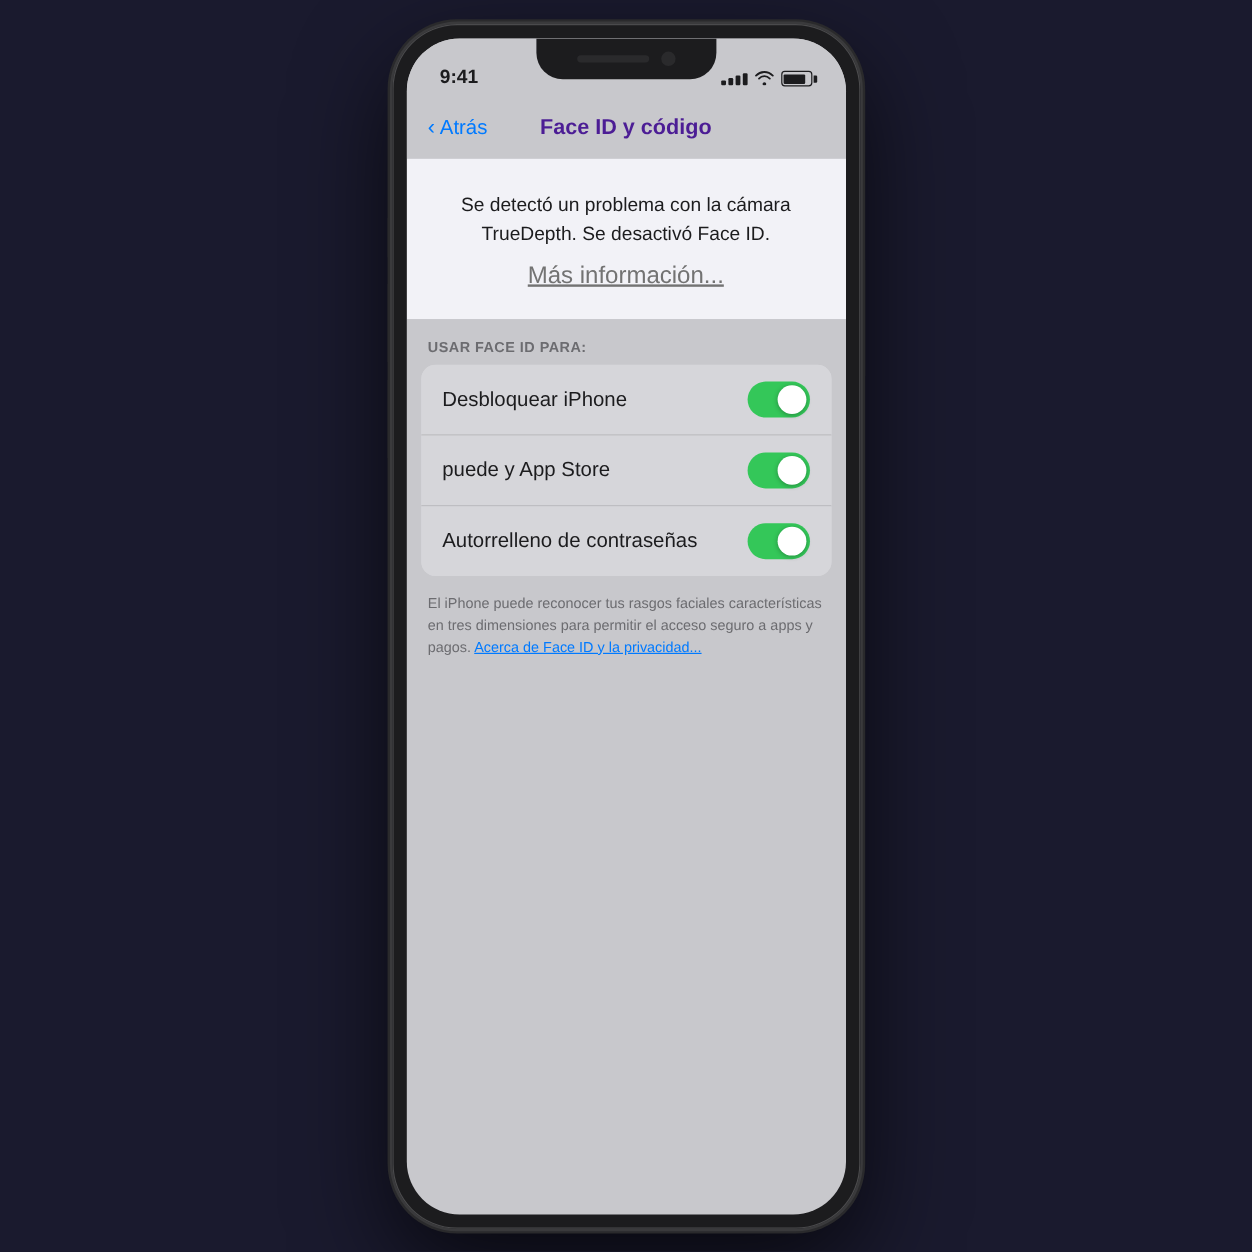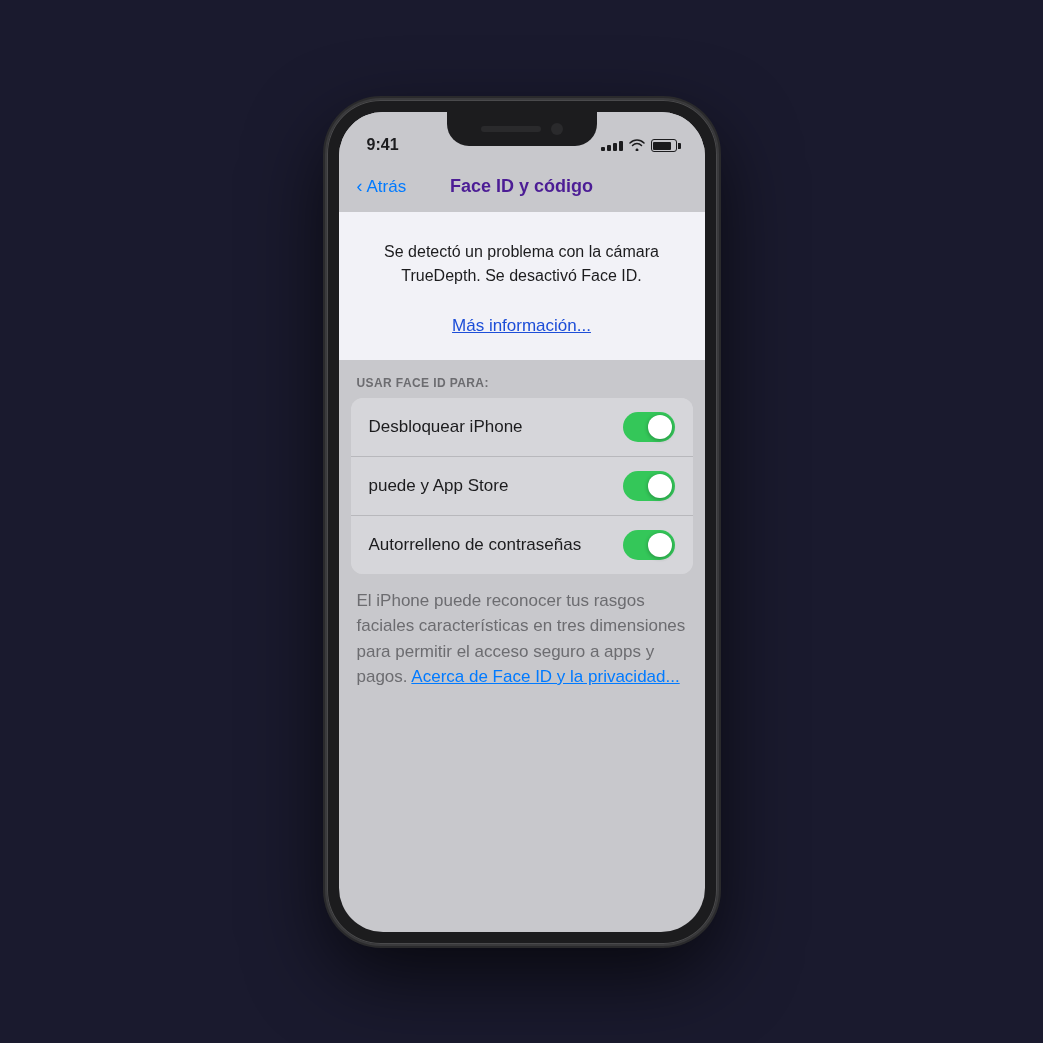--- a/index.html
+++ b/index.html
@@ -9,21 +9,21 @@
       justify-content: center;
       align-items: center;
       width: 1043px;
       height: 1043px;
       font-family: -apple-system, 'SF Pro Display', 'Helvetica Neue', sans-serif;
     }
 
     .phone-wrapper {
       position: relative;
       width: 390px;
-      height: 844px;
+      height: 1004px;
       padding-left: 12px;
     }
 
     .phone-frame {
       position: absolute;
       inset: 0;
       background: #1c1c1e;
       border-radius: 54px;
       box-shadow:
         0 0 0 2px #3a3a3c,
@@ -223,25 +223,25 @@
     .alert-box {
       background: #f2f2f7;
       margin: 0;
       padding: 28px 24px 24px;
       text-align: center;
     }
     .alert-text {
       font-size: 16px;
       color: #1c1c1e;
       line-height: 1.5;
-      margin-bottom: 28px;
+      margin-bottom: 11px;
     }
     .alert-link {
-      font-size: 17px;
-      color: #1d4ed8;
+      font-size: 20px;
+      color: #737373;
       cursor: pointer;
     }
 
     
     .settings-section {
       background: #c8c8cc;
       padding-top: 16px;
     }
     .section-header {
       font-size: 12px;
@@ -291,21 +291,21 @@
       width: 24px;
       height: 24px;
       border-radius: 50%;
       background: white;
       box-shadow: 0 1px 4px rgba(0,0,0,0.3);
     }
 
     
     .footer-text {
       padding: 14px 18px 20px;
-      font-size: 17px;
+      font-size: 12px;
       color: #6c6c70;
       line-height: 1.5;
     }
     .footer-link {
       color: #007aff;
     }
   </style>
 </head>
 <body>
 

